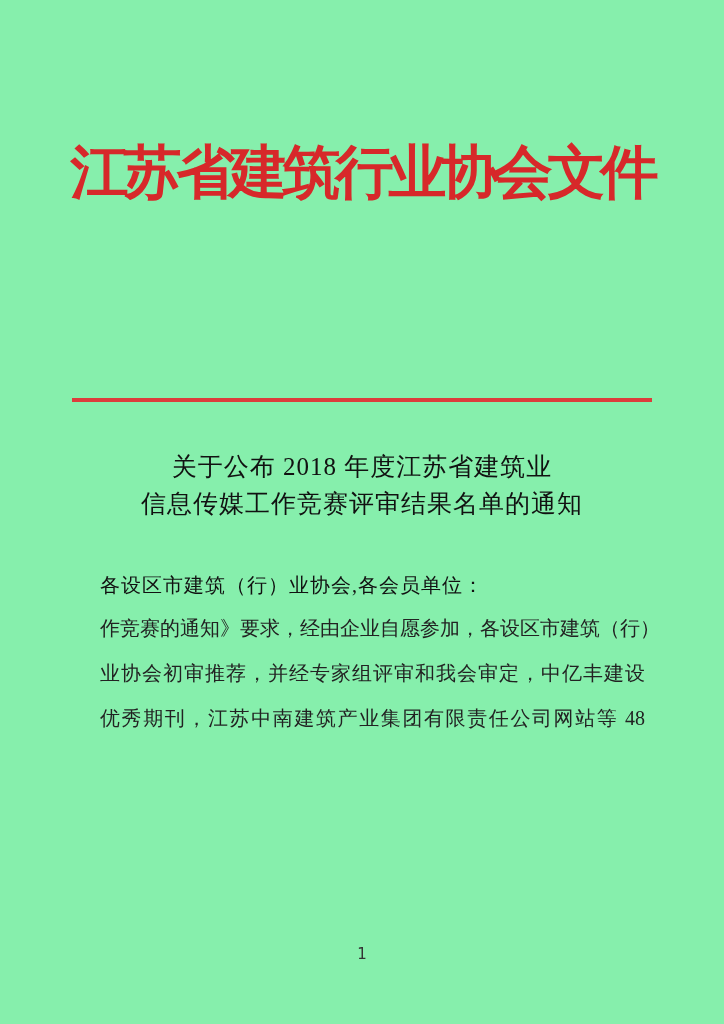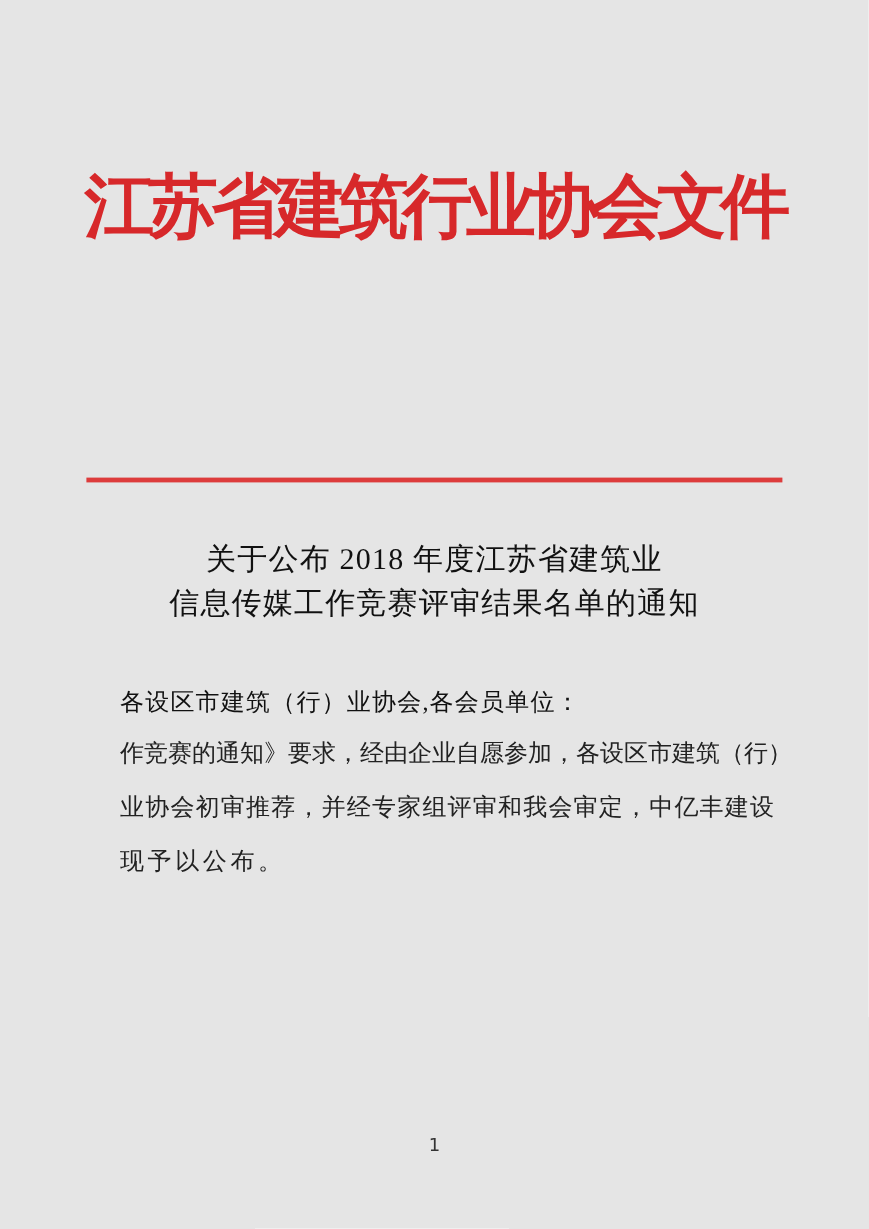--- a/index.html
+++ b/index.html
@@ -4,21 +4,21 @@
 <style>
   html, body {
     margin: 0;
     padding: 0;
     background: #ffffff;
   }
   .page {
     position: relative;
     width: 724px;
     height: 1024px;
-    background: #e5e5e5;
+    background: #86efac;
     overflow: hidden;
     font-family: "Liberation Serif", "DejaVu Serif", serif;
     color: #1a1a1a;
   }
   .masthead {
     position: absolute;
     top: 134px;
     left: 0;
     width: 724px;
     text-align: center;
@@ -116,18 +116,18 @@
   <div class="doc-title">
     <div>关于公布 2018 年度江苏省建筑业</div>
     <div>信息传媒工作竞赛评审结果名单的通知</div>
   </div>
 
   <div class="salutation">各设区市建筑（行）业协会,各会员单位：</div>
 
   <div class="body-text">
     <div class="body-line">作竞赛的通知》要求，经由企业自愿参加，各设区市建筑（行）</div>
     <div class="body-line">业协会初审推荐，并经专家组评审和我会审定，中亿丰建设</div>
-    <div class="body-line last">现予以公布。</div>
+    <div class="body-line">优秀期刊，江苏中南建筑产业集团有限责任公司网站等 48</div>
   </div>
 
   <div class="page-number">1</div>
 
 </div>
 
 </body></html>

